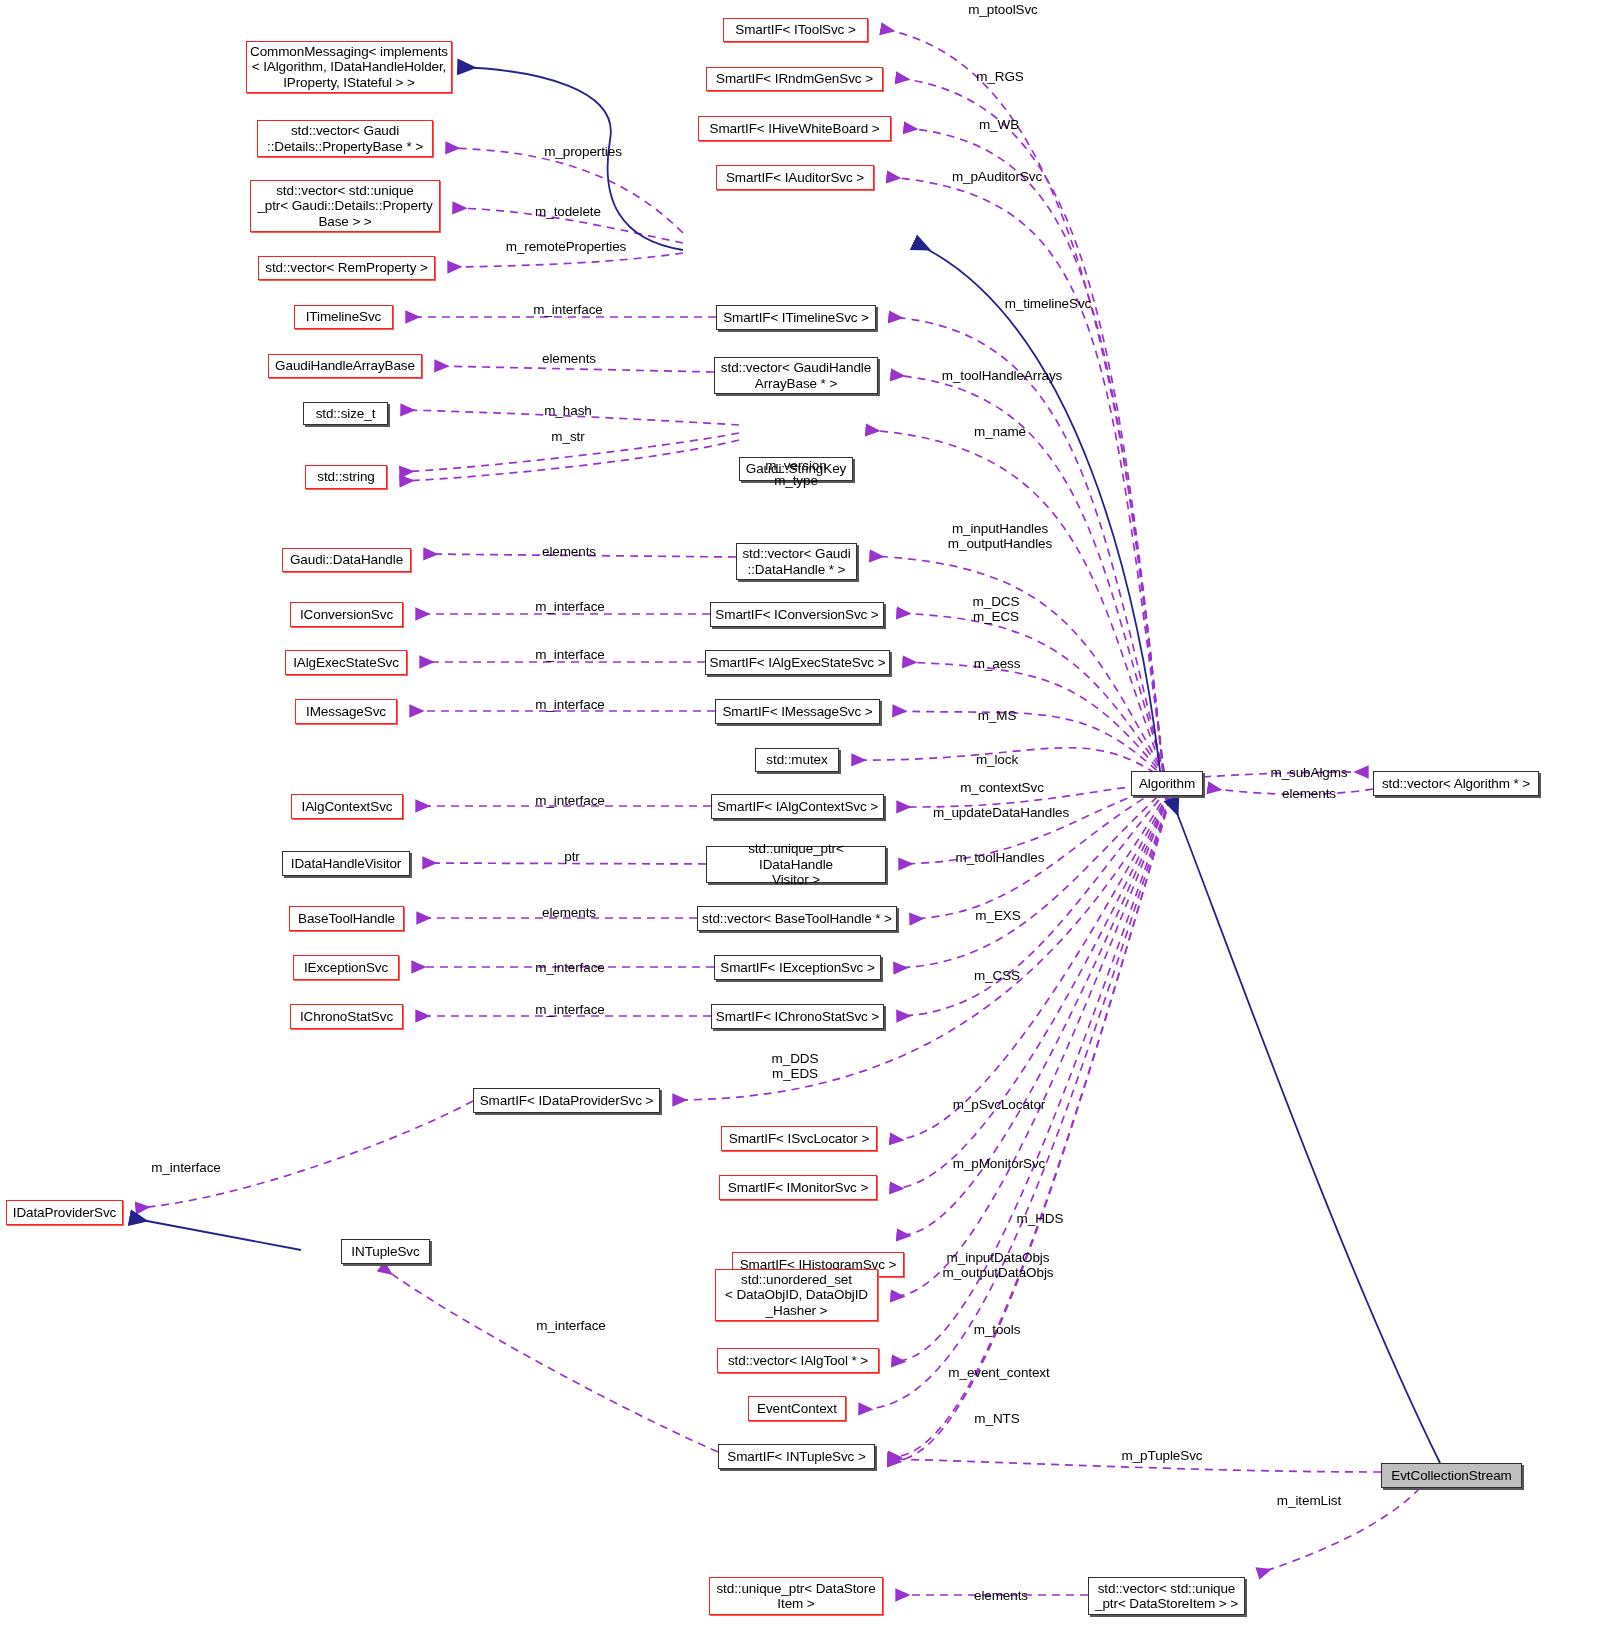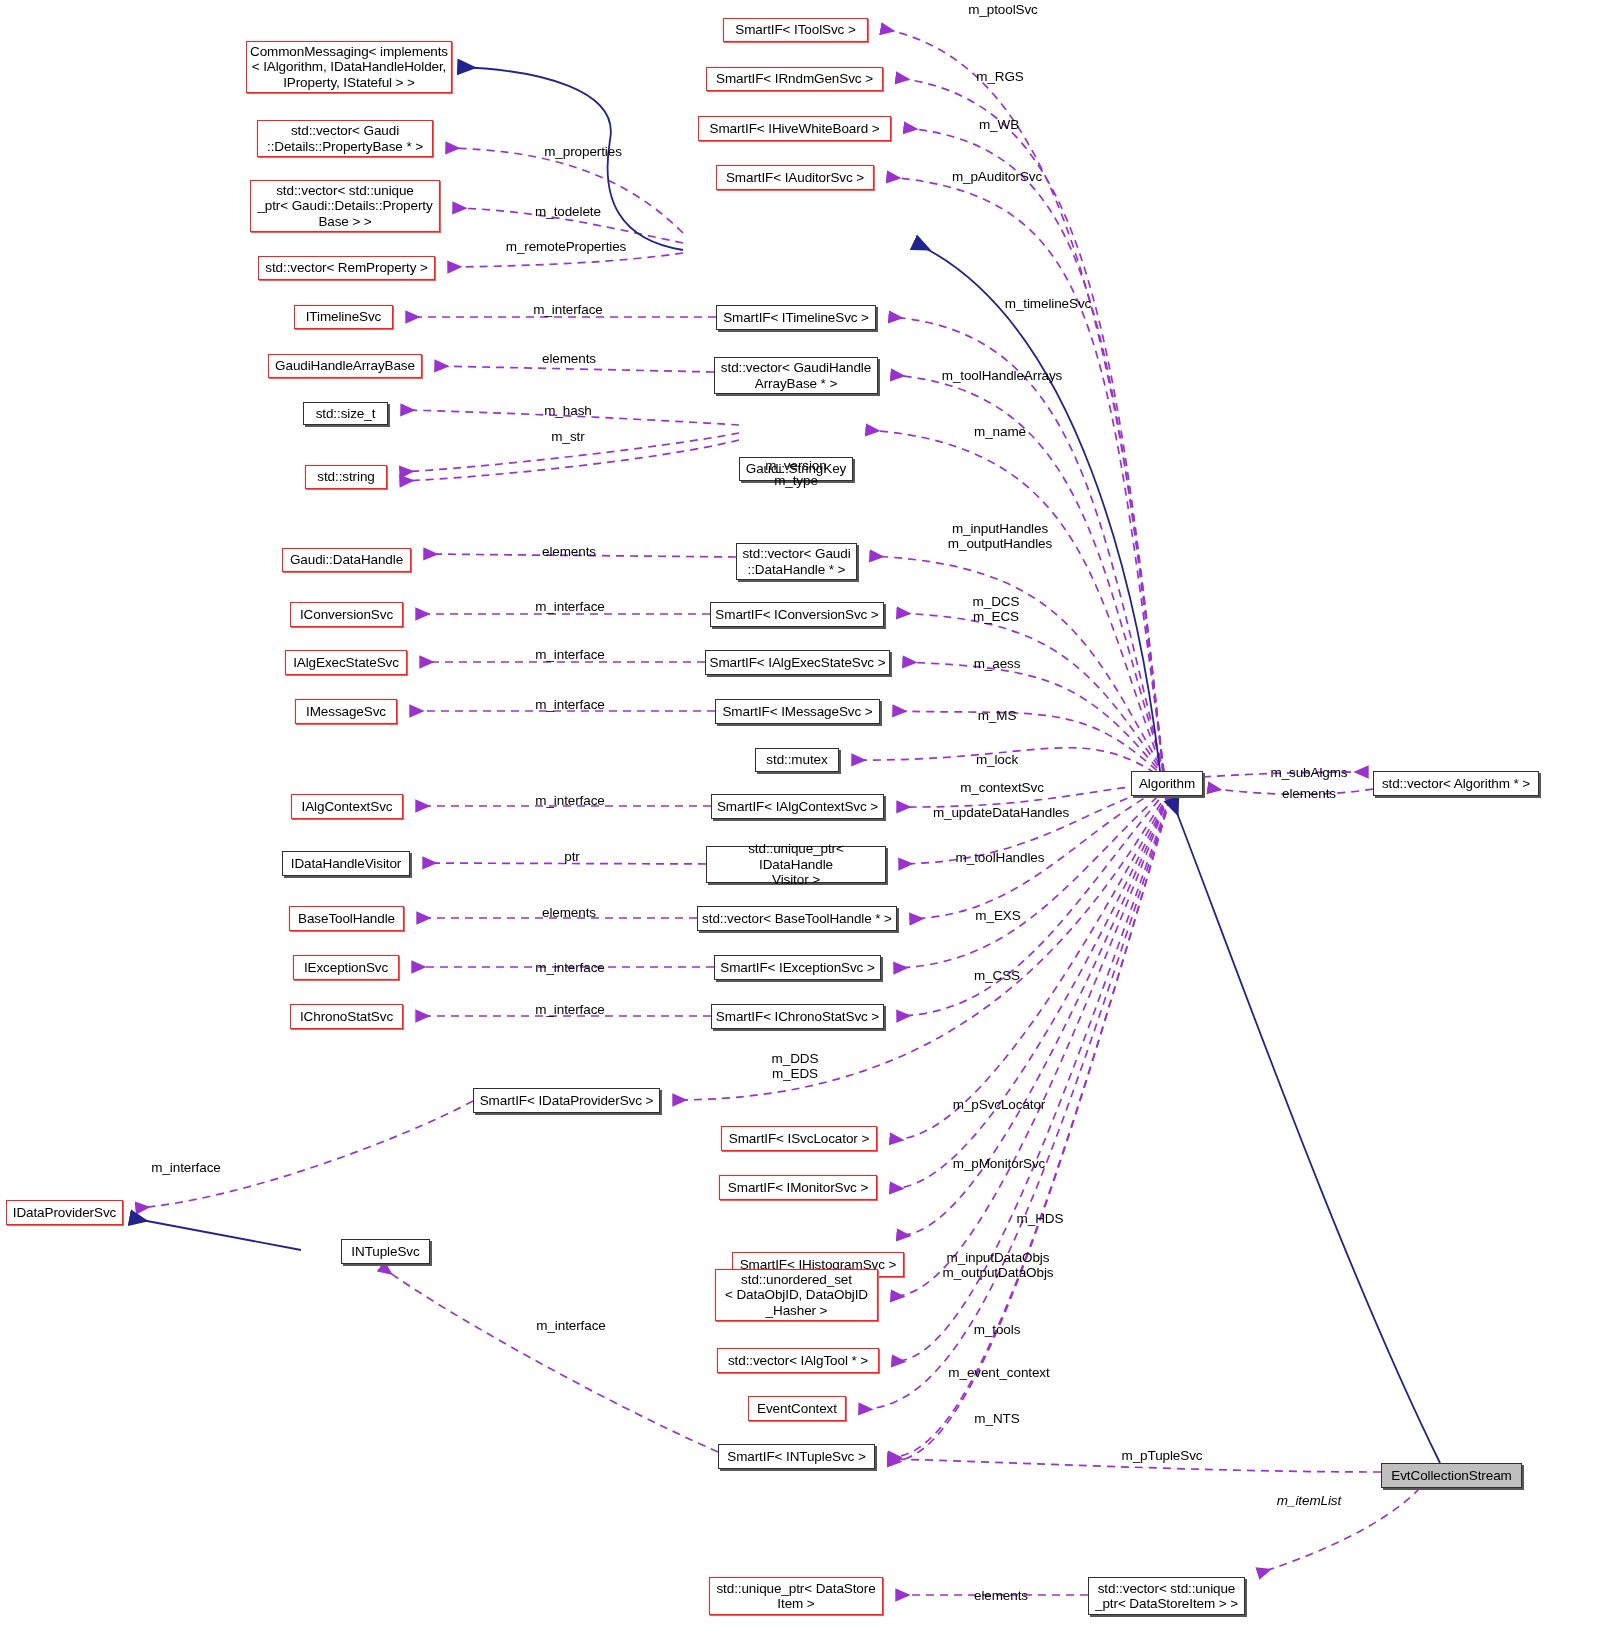--- a/index.html
+++ b/index.html
@@ -251,17 +251,17 @@
   <div class="elabel" style="left:999px;top:1156px;">m_pMonitorSvc</div>
   <div class="elabel" style="left:1040px;top:1211px;">m_HDS</div>
   <div class="elabel" style="left:998px;top:1250px;">m_inputDataObjs
 m_outputDataObjs</div>
   <div class="elabel" style="left:997px;top:1322px;">m_tools</div>
   <div class="elabel" style="left:999px;top:1365px;">m_event_context</div>
   <div class="elabel" style="left:997px;top:1411px;">m_NTS</div>
   <div class="elabel" style="left:186px;top:1160px;">m_interface</div>
   <div class="elabel" style="left:571px;top:1318px;">m_interface</div>
   <div class="elabel" style="left:1162px;top:1448px;">m_pTupleSvc</div>
-  <div class="elabel" style="left:1309px;top:1493px;font-style:italic;">m_itemList</div>
+  <div class="elabel" style="left:1309px;top:1493px;">m_itemList</div>
   <div class="elabel" style="left:1001px;top:1588px;">elements</div>
   <div class="elabel" style="left:1309px;top:765px;">m_subAlgms</div>
   <div class="elabel" style="left:1309px;top:786px;">elements</div>
 </div>
 
 </body></html>

